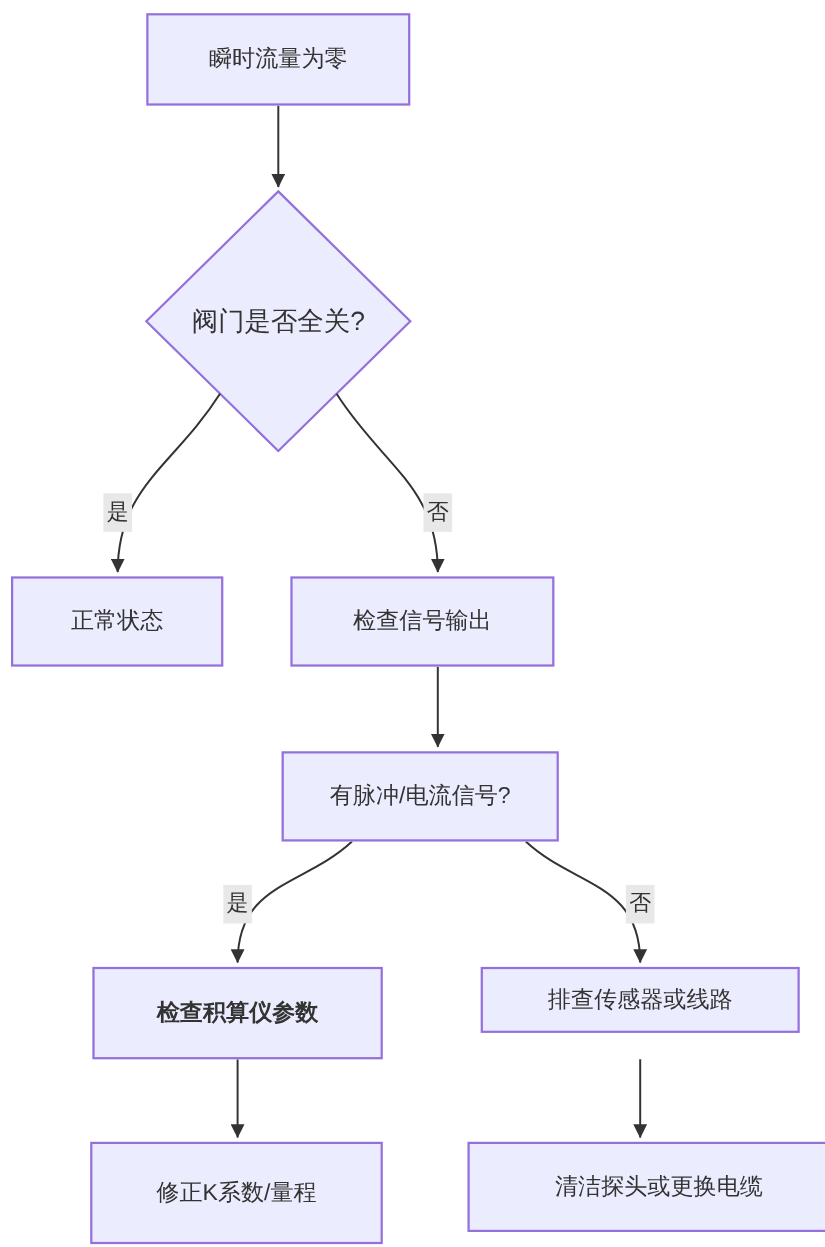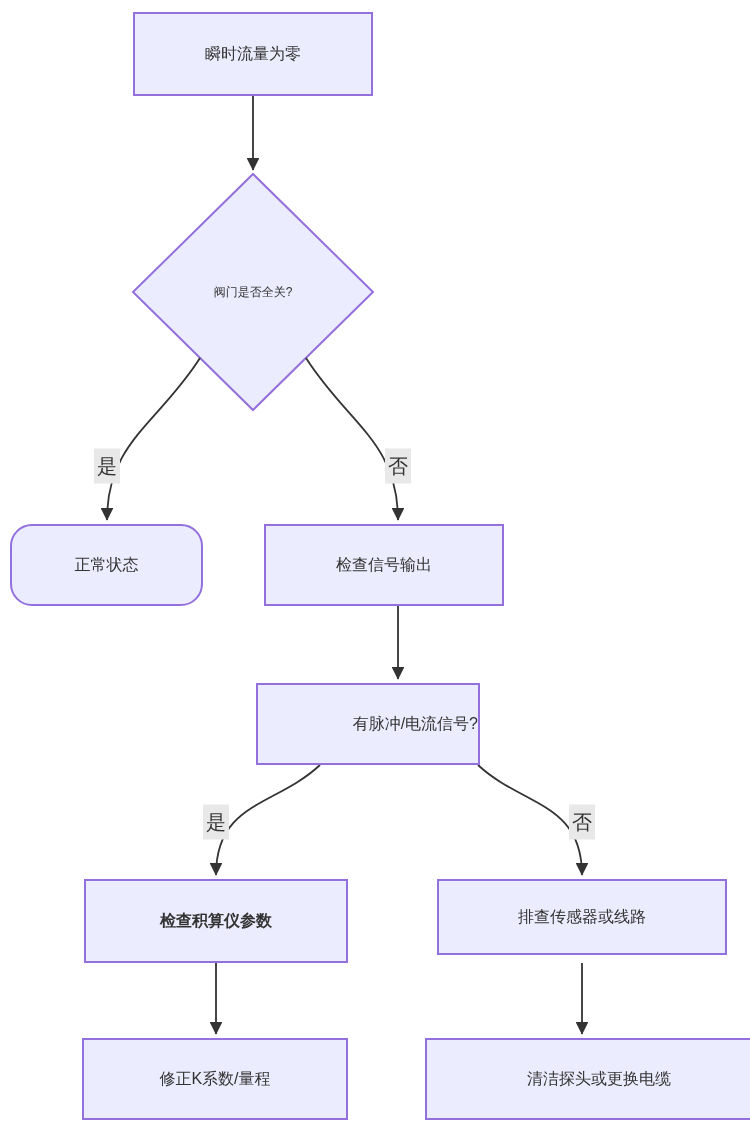--- a/index.html
+++ b/index.html
@@ -45,31 +45,31 @@
   .node{
     position:absolute;
     box-sizing:border-box;
     background:var(--node-fill);
     border:2px solid var(--node-border);
     display:flex;
     align-items:center;
     justify-content:center;
     text-align:center;
     color:var(--text);
-    font-size:16px;
+    font-size:21px;
     line-height:1.3;
   }
   .diamond-label{
     position:absolute;
     display:flex;
     align-items:center;
     justify-content:center;
     text-align:center;
     color:var(--text);
-    font-size:12px;
+    font-size:24px;
   }
   .edge-label{
     position:absolute;
     transform:translate(-50%,-50%);
     background:var(--edge-label-bg);
     color:var(--text);
     font-size:20px;
     padding:5px 3px;
     line-height:1.25;
     text-align:center;
@@ -109,45 +109,45 @@
   <div class="node" style="left:133px;top:12px;width:240px;height:84px;">
     <span>瞬时流量为零</span>
   </div>
 
   <div class="diamond-label" style="left:153px;top:272px;width:200px;height:40px;">阀门是否全关?</div>
 
   <div class="edge-label" style="left:107px;top:466px;">是</div>
 
   <div class="edge-label" style="left:398px;top:466px;">否</div>
 
-  <div class="node" style="left:10px;top:524px;width:193px;height:82px;border-radius:22px;">
+  <div class="node" style="left:10px;top:524px;width:193px;height:82px;">
     <span>正常状态</span>
   </div>
 
   <div class="node" style="left:264px;top:524px;width:240px;height:82px;">
     <span>检查信号输出</span>
   </div>
 
-  <div class="node" style="left:256px;top:683px;width:224px;height:82px;justify-content:flex-end;">
+  <div class="node" style="left:256px;top:683px;width:252px;height:82px;">
     <span>有脉冲/电流信号?</span>
   </div>
 
   <div class="edge-label" style="left:216px;top:822px;">是</div>
 
   <div class="edge-label" style="left:582px;top:822px;">否</div>
 
   <div class="node" style="left:84px;top:879px;width:264px;height:84px;font-weight:bold;">
     <span>检查积算仪参数</span>
   </div>
 
-  <div class="node" style="left:437px;top:879px;width:290px;height:76px;text-align:right;">
+  <div class="node" style="left:437px;top:879px;width:290px;height:60px;text-align:right;">
     <span>排查传感器或线路</span>
   </div>
 
-  <div class="node" style="left:82px;top:1038px;width:266px;height:82px;">
+  <div class="node" style="left:82px;top:1038px;width:266px;height:93px;">
     <span>修正K系数/量程</span>
   </div>
 
   <div class="node" style="left:425px;top:1038px;width:348px;height:82px;">
     <span>清洁探头或更换电缆</span>
   </div>
 
 </div>
 
 </body></html>

